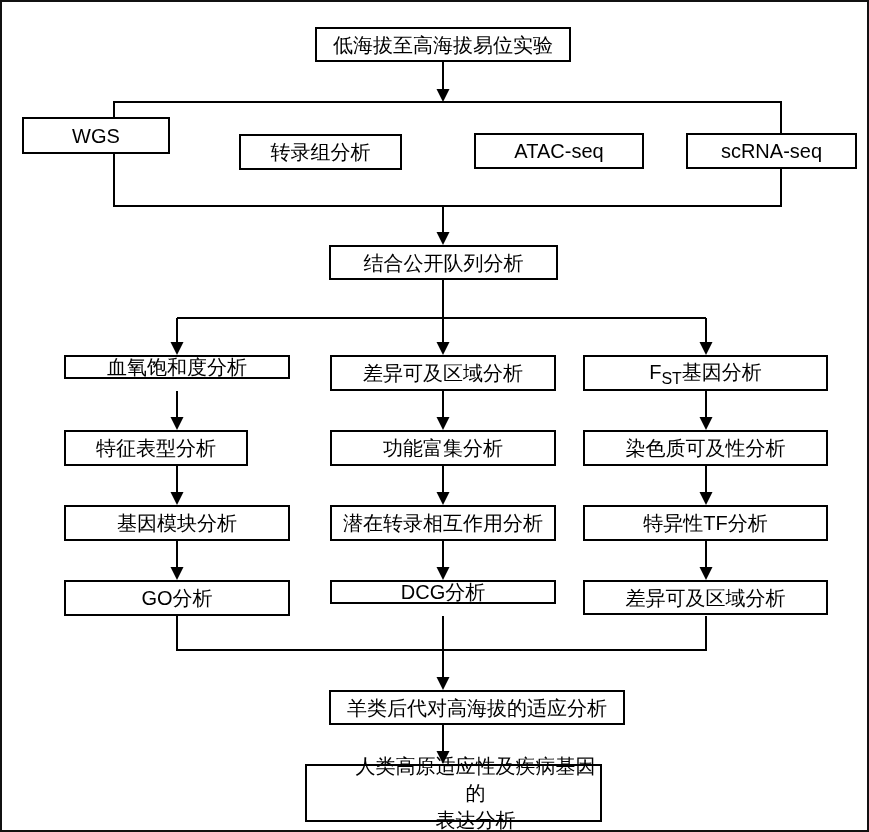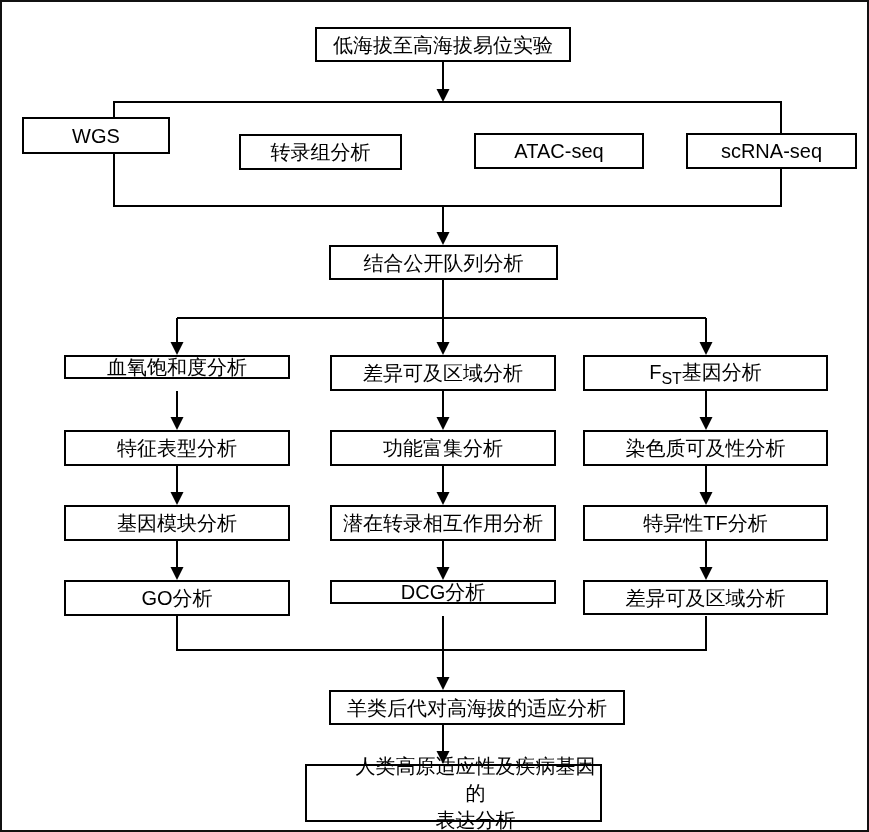--- a/index.html
+++ b/index.html
@@ -130,21 +130,21 @@
   <div class="node" style="left:237px; top:132px; width:163px; height:36px;">转录组分析</div>
 
   <div class="node" style="left:472px; top:131px; width:170px; height:36px;">ATAC-seq</div>
 
   <div class="node" style="left:684px; top:131px; width:171px; height:36px;">scRNA-seq</div>
 
   <div class="node" style="left:327px; top:243px; width:229px; height:35px;">结合公开队列分析</div>
 
   <div class="node" style="left:62px; top:353px; width:226px; height:24px;">血氧饱和度分析</div>
 
-  <div class="node" style="left:62px; top:428px; width:226px; height:36px;">特征表型分析</div>
+  <div class="node" style="left:62px; top:428px; width:184px; height:36px;">特征表型分析</div>
 
   <div class="node" style="left:62px; top:503px; width:226px; height:36px;">基因模块分析</div>
 
   <div class="node" style="left:62px; top:578px; width:226px; height:36px;">GO分析</div>
 
   <div class="node" style="left:328px; top:353px; width:226px; height:36px;">差异可及区域分析</div>
 
   <div class="node" style="left:328px; top:428px; width:226px; height:36px;">功能富集分析</div>
 
   <div class="node" style="left:328px; top:503px; width:226px; height:36px;">潜在转录相互作用分析</div>

